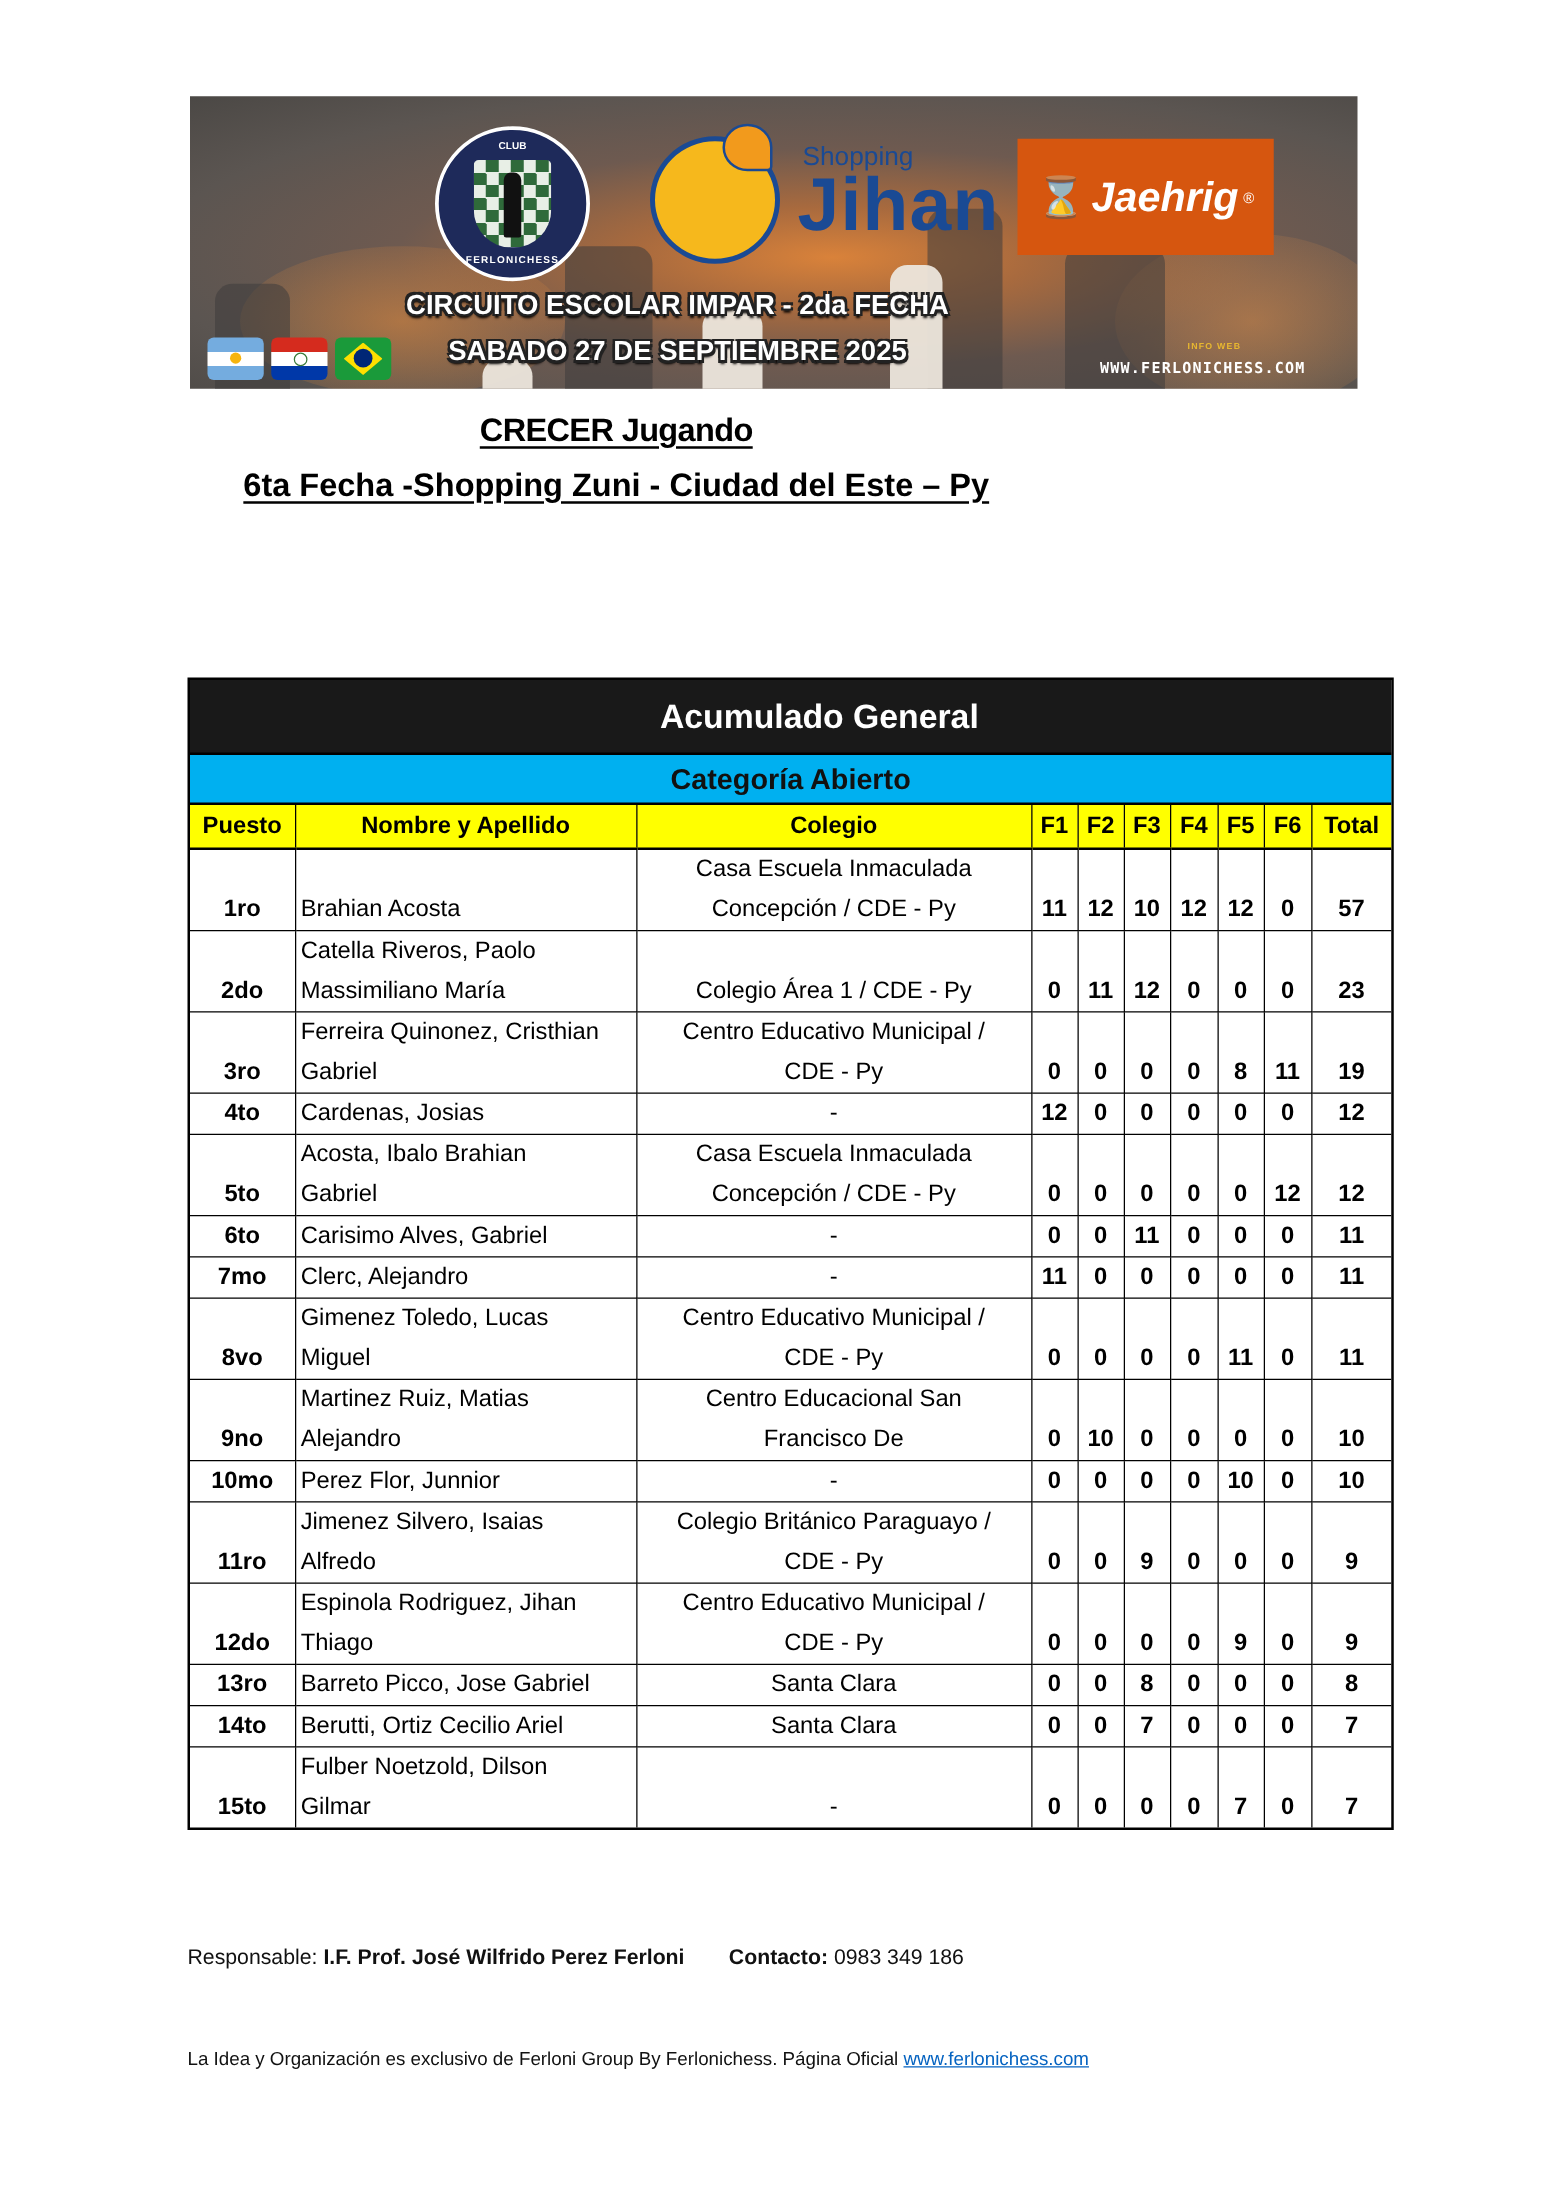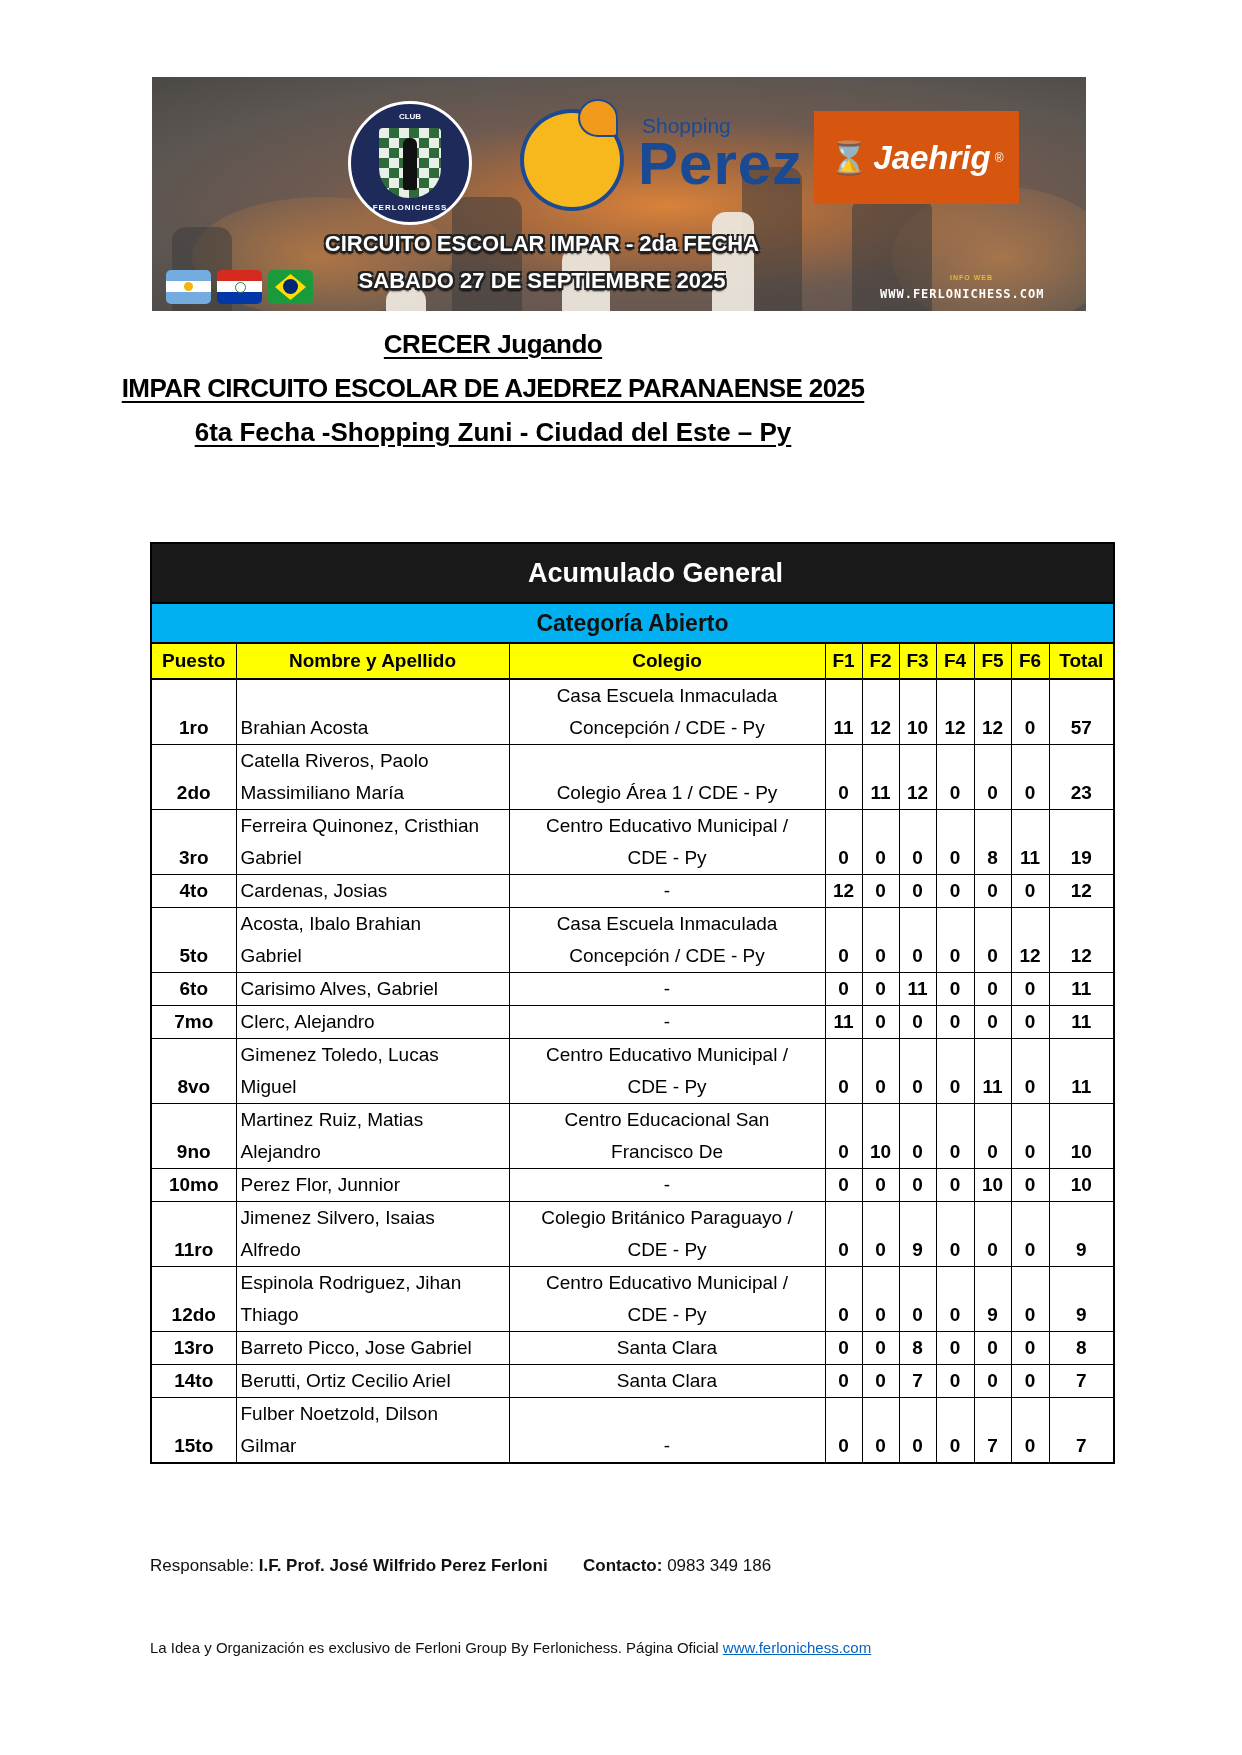--- a/index.html
+++ b/index.html
@@ -99,21 +99,21 @@
     <div class="board">
       <div class="king"></div>
     </div>
     <div class="ringtxt">FERLONICHESS</div>
   </div>
 
   <div class="logo-zuni">
     <div class="leaf"></div>
   </div>
   <div class="zuni-shop">Shopping</div>
-  <div class="zuni-name">Perez</div>
+  <div class="zuni-name">Jihan</div>
 
   <div class="logo-jaehrig">
     <span class="hg">⌛</span>
     <span>Jaehrig</span>
     <sup>®</sup>
   </div>
 
   <div class="banner-line l1">CIRCUITO ESCOLAR IMPAR - 2da FECHA</div>
   <div class="banner-line l2">SABADO 27 DE SEPTIEMBRE 2025</div>
 
@@ -121,21 +121,20 @@
     <div class="flag ar"></div>
     <div class="flag py"></div>
     <div class="flag br"></div>
   </div>
   <div class="info-web">INFO WEB</div>
   <div class="web-url">WWW.FERLONICHESS.COM</div>
 </div>
 
 <div class="titles">
   <p class="t t1">CRECER Jugando</p>
-  <p class="t t2">IMPAR CIRCUITO ESCOLAR DE AJEDREZ PARANAENSE  2025</p>
   <p class="t t3">6ta Fecha -Shopping Zuni  - Ciudad del Este – Py</p>
 </div>
 
 <div class="tbl">
   <div class="h-black">Acumulado General</div>
   <div class="h-cyan">Categoría Abierto</div>
   <table>
     <colgroup>
       <col style="width:84px">
       <col style="width:273px">

